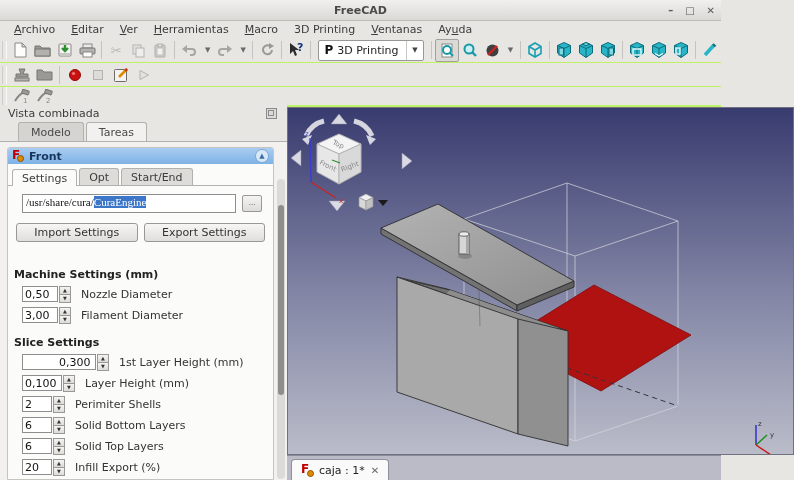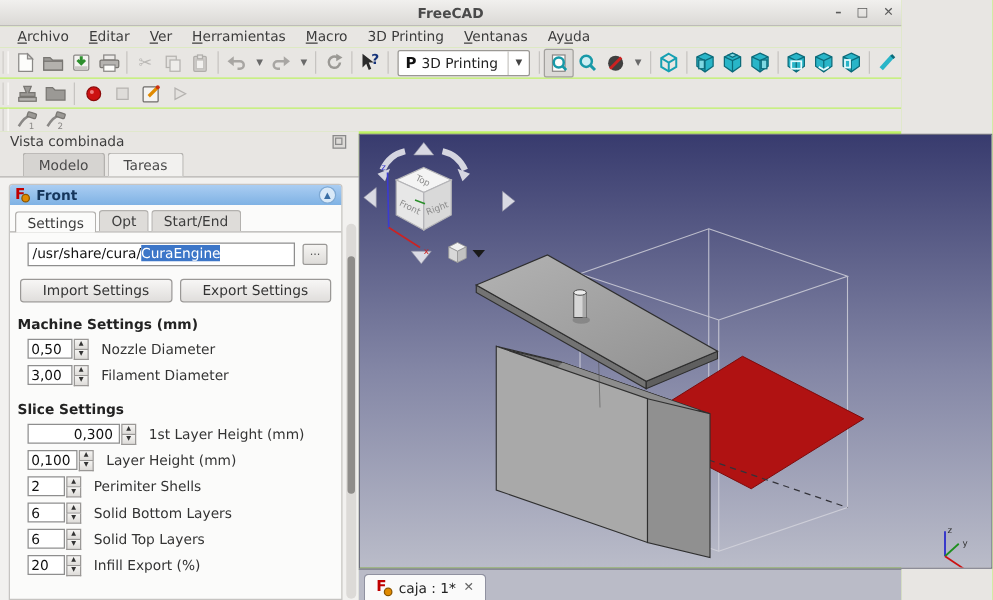--- a/index.html
+++ b/index.html
@@ -45,21 +45,21 @@
   .formlogo{width:12px;height:12px;position:relative;margin-right:5px;}
   .formlogo .f{position:absolute;left:0;top:-2px;font-weight:bold;font-size:12px;color:#c00000;}
   .formlogo .gear{position:absolute;right:0;bottom:0;width:5px;height:5px;border-radius:50%;background:#e08a00;border:1px solid #8a5500;}
   .formtitle{flex:1;font-weight:bold;color:#16365c;}
   .collapse-btn{width:12px;height:12px;border-radius:50%;background:#d9e9f8;border:1px solid #7ea9d4;color:#3a6ea5;font-size:7px;display:flex;align-items:center;justify-content:center;font-weight:bold;}
   .formtabs{display:flex;padding:4px 4px 0;border-bottom:1px solid #b3b1ae;height:17px;}
   .ftab{padding:2px 9px;border:1px solid #b3b1ae;border-bottom:none;background:#dedcd9;margin-right:2px;border-radius:3px 3px 0 0;color:#3c3c3c;text-align:center;}
   .ftab.active{background:#fbfbfa;position:relative;top:1px;}
   .formbody{padding:2px 0 0 0;}
   .flabel{font-weight:bold;color:#222;margin:8px 0 0 6px;}
-  .pathrow{display:flex;align-items:center;margin:6px 6px 0 14px;}
+  .pathrow{display:flex;align-items:center;margin:6px 6px 0 14px;font-family:Liberation Serif, serif;}
   .path-input{width:206px;height:15px;background:#fff;border:1px solid #8e8e8e;padding:1px 3px;white-space:nowrap;overflow:hidden;color:#111;}
   .path-input .sel{background:#3c76c8;color:#fff;}
   .browse-btn{width:18px;height:15px;margin-left:6px;background:linear-gradient(#f5f4f2,#dedcd9);border:1px solid #9a9896;border-radius:2px;text-align:center;color:#555;font-size:9px;line-height:13px;}
   .btnrow{display:flex;gap:6px;margin:10px 8px 0;}
   .pushbtn{flex:1;height:17px;background:linear-gradient(#f7f6f5,#e0dedc);border:1px solid #9a9896;border-radius:3px;display:flex;align-items:center;justify-content:center;color:#333;}
   .spin-row{display:flex;align-items:center;margin:5px 0 0 14px;height:16px;}
   .spin-value{height:14px;border:1px solid #8e8e8e;background:#fff;font-family:"DejaVu Sans",sans-serif;font-size:11px;padding:0 2px;color:#111;}
   .spin-btns{width:12px;height:16px;display:flex;flex-direction:column;margin-left:1px;}
   .spin-btns i{flex:1;font-style:normal;font-size:5px;line-height:7px;text-align:center;color:#333;background:linear-gradient(#f5f4f2,#dedcd9);border:1px solid #9a9896;}
   .spin-btns i.dn{border-top:none;}
@@ -351,21 +351,21 @@
         </div>
         <div class="formbody">
           <div class="pathrow">
             <div class="path-input"><span>/usr/share/cura/</span><span class="sel">CuraEngine</span></div>
             <div class="browse-btn">...</div>
           </div>
           <div class="btnrow">
             <div class="pushbtn">Import Settings</div>
             <div class="pushbtn">Export Settings</div>
           </div>
-          <div class="flabel" style="margin-top:11px;">Machine Settings (mm)</div>
+          <div class="flabel" style="margin-top:26px;">Machine Settings (mm)</div>
           <div id="machine-rows">
               <div class="spin-row">
       <input class="spin-value" value="0,50" style="width: 30px;">
       <span class="spin-btns">
                   <i class="up">▲</i>
                   <i class="dn">▼</i>
                 </span>
       <span class="spin-label">Nozzle Diameter</span>
     </div>
               <div class="spin-row">

